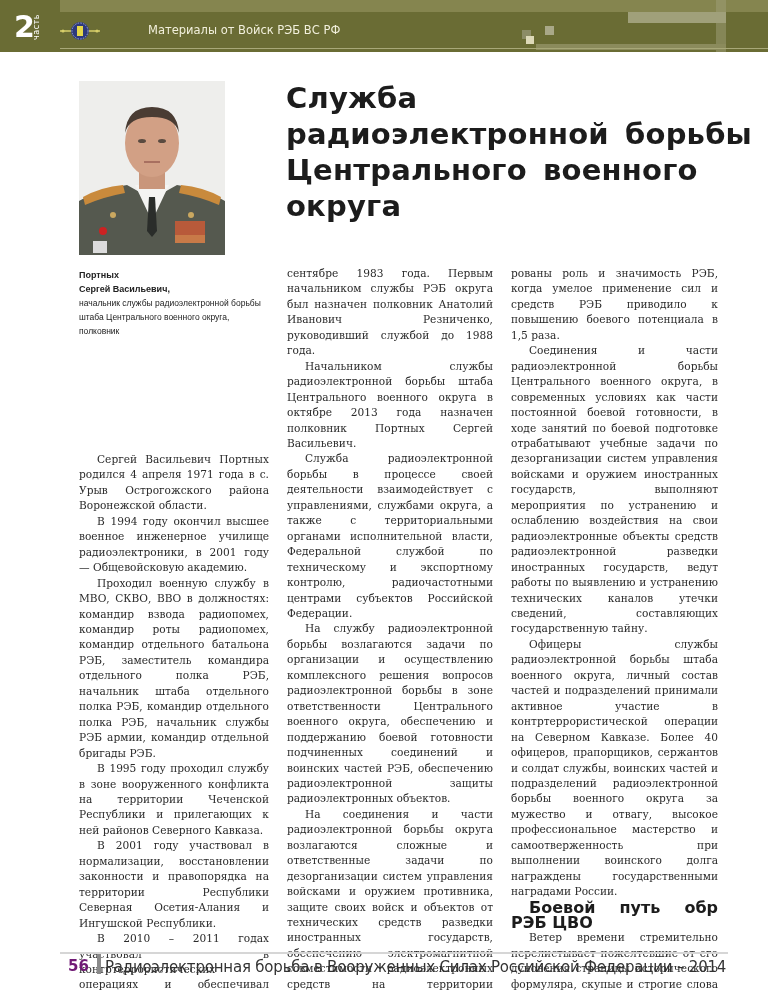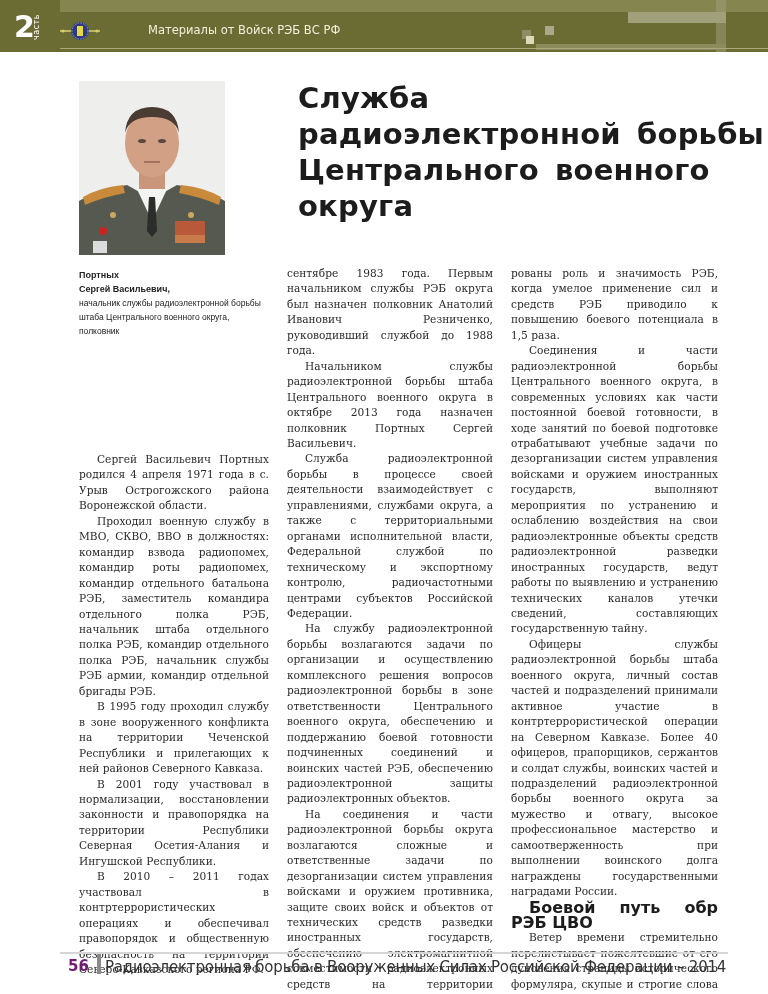--- a/index.html
+++ b/index.html
@@ -41,21 +41,21 @@
   .header .deco-sq2 { position: absolute; left: 526px; top: 36px; width: 8px; height: 8px; background: #ddd9b8; }
   .header .deco-sq3 { position: absolute; left: 545px; top: 26px; width: 9px; height: 9px; background: #a9a888; }
   .header .deco-right { position: absolute; left: 628px; top: 12px; width: 98px; height: 11px; background: #a0a07a; }
   .header .deco-right2 { position: absolute; left: 716px; top: 0; width: 10px; height: 52px; background: #a0a07a; opacity: 0.5;}
   .header .deco-bottom { position: absolute; left: 536px; top: 44px; width: 190px; height: 6px; background: #8b8b5c; }
 
   
   .title {
     position: absolute; left: 286px; top: 80px; width: 470px;
     font-family: "DejaVu Sans", sans-serif; font-weight: bold; font-size: 29px;
-    line-height: 36px; color: #1c1c1c; letter-spacing: 0.2px; word-spacing: 6px; margin-left: 12px;
+    line-height: 36px; color: #1c1c1c; letter-spacing: 0.2px; word-spacing: 6px;
   }
 
   
   .photo {
     position: absolute; left: 79px; top: 81px; width: 146px; height: 174px; background: #eeeeec; overflow: hidden;
   }
 
   
   .caption { position: absolute; left: 79px; top: 268px; width: 190px;
     font-family: Liberation Sans, sans-serif; font-size: 8.5px; line-height: 14px; color: #222; }
@@ -147,20 +147,21 @@
 <div class="title">Служба радиоэлектронной борьбы Центрального военного округа</div>
 
 <div class="caption">
   <div class="name">Портных</div>
   <div class="name">Сергей Васильевич,</div>
   <div>начальник службы радиоэлектронной борьбы штаба Центрального военного округа, полковник</div>
 </div>
 
 <div class="col col1">
   <p>Сергей Васильевич Портных родился 4 апреля 1971 года в с. Урыв Острогожского района Воронежской области.</p>
+  <p>В 1994 году окончил высшее военное инженерное училище радиоэлектроники, в 2001 году — Общевойсковую академию.</p>
   <p>Проходил военную службу в МВО, СКВО, ВВО в должностях: командир взвода радиопомех, командир роты радиопомех, командир отдельного батальона РЭБ, заместитель командира отдельного полка РЭБ, начальник штаба отдельного полка РЭБ, командир отдельного полка РЭБ, начальник службы РЭБ армии, командир отдельной бригады РЭБ.</p>
   <p>В 1995 году проходил службу в зоне вооруженного конфликта на территории Чеченской Республики и прилегающих к ней районов Северного Кавказа.</p>
   <p>В 2001 году участвовал в нормализации, восстановлении законности и правопорядка на территории Республики Северная Осетия-Алания и Ингушской Республики.</p>
   <p>В 2010 – 2011 годах участвовал в контртеррористических операциях и обеспечивал правопорядок и общественную безопасность на территории Северо-Кавказского региона РФ.</p>
 
 </div>
 
 <div class="col col2">
   <p class="cont">сентябре 1983 года. Первым начальником службы РЭБ округа был назначен полковник Анатолий Иванович Резниченко, руководивший службой до 1988 года.</p>
   <p>Начальником службы радиоэлектронной борьбы штаба Центрального военного округа в октябре 2013 года назначен полковник Портных Сергей Васильевич.</p>

